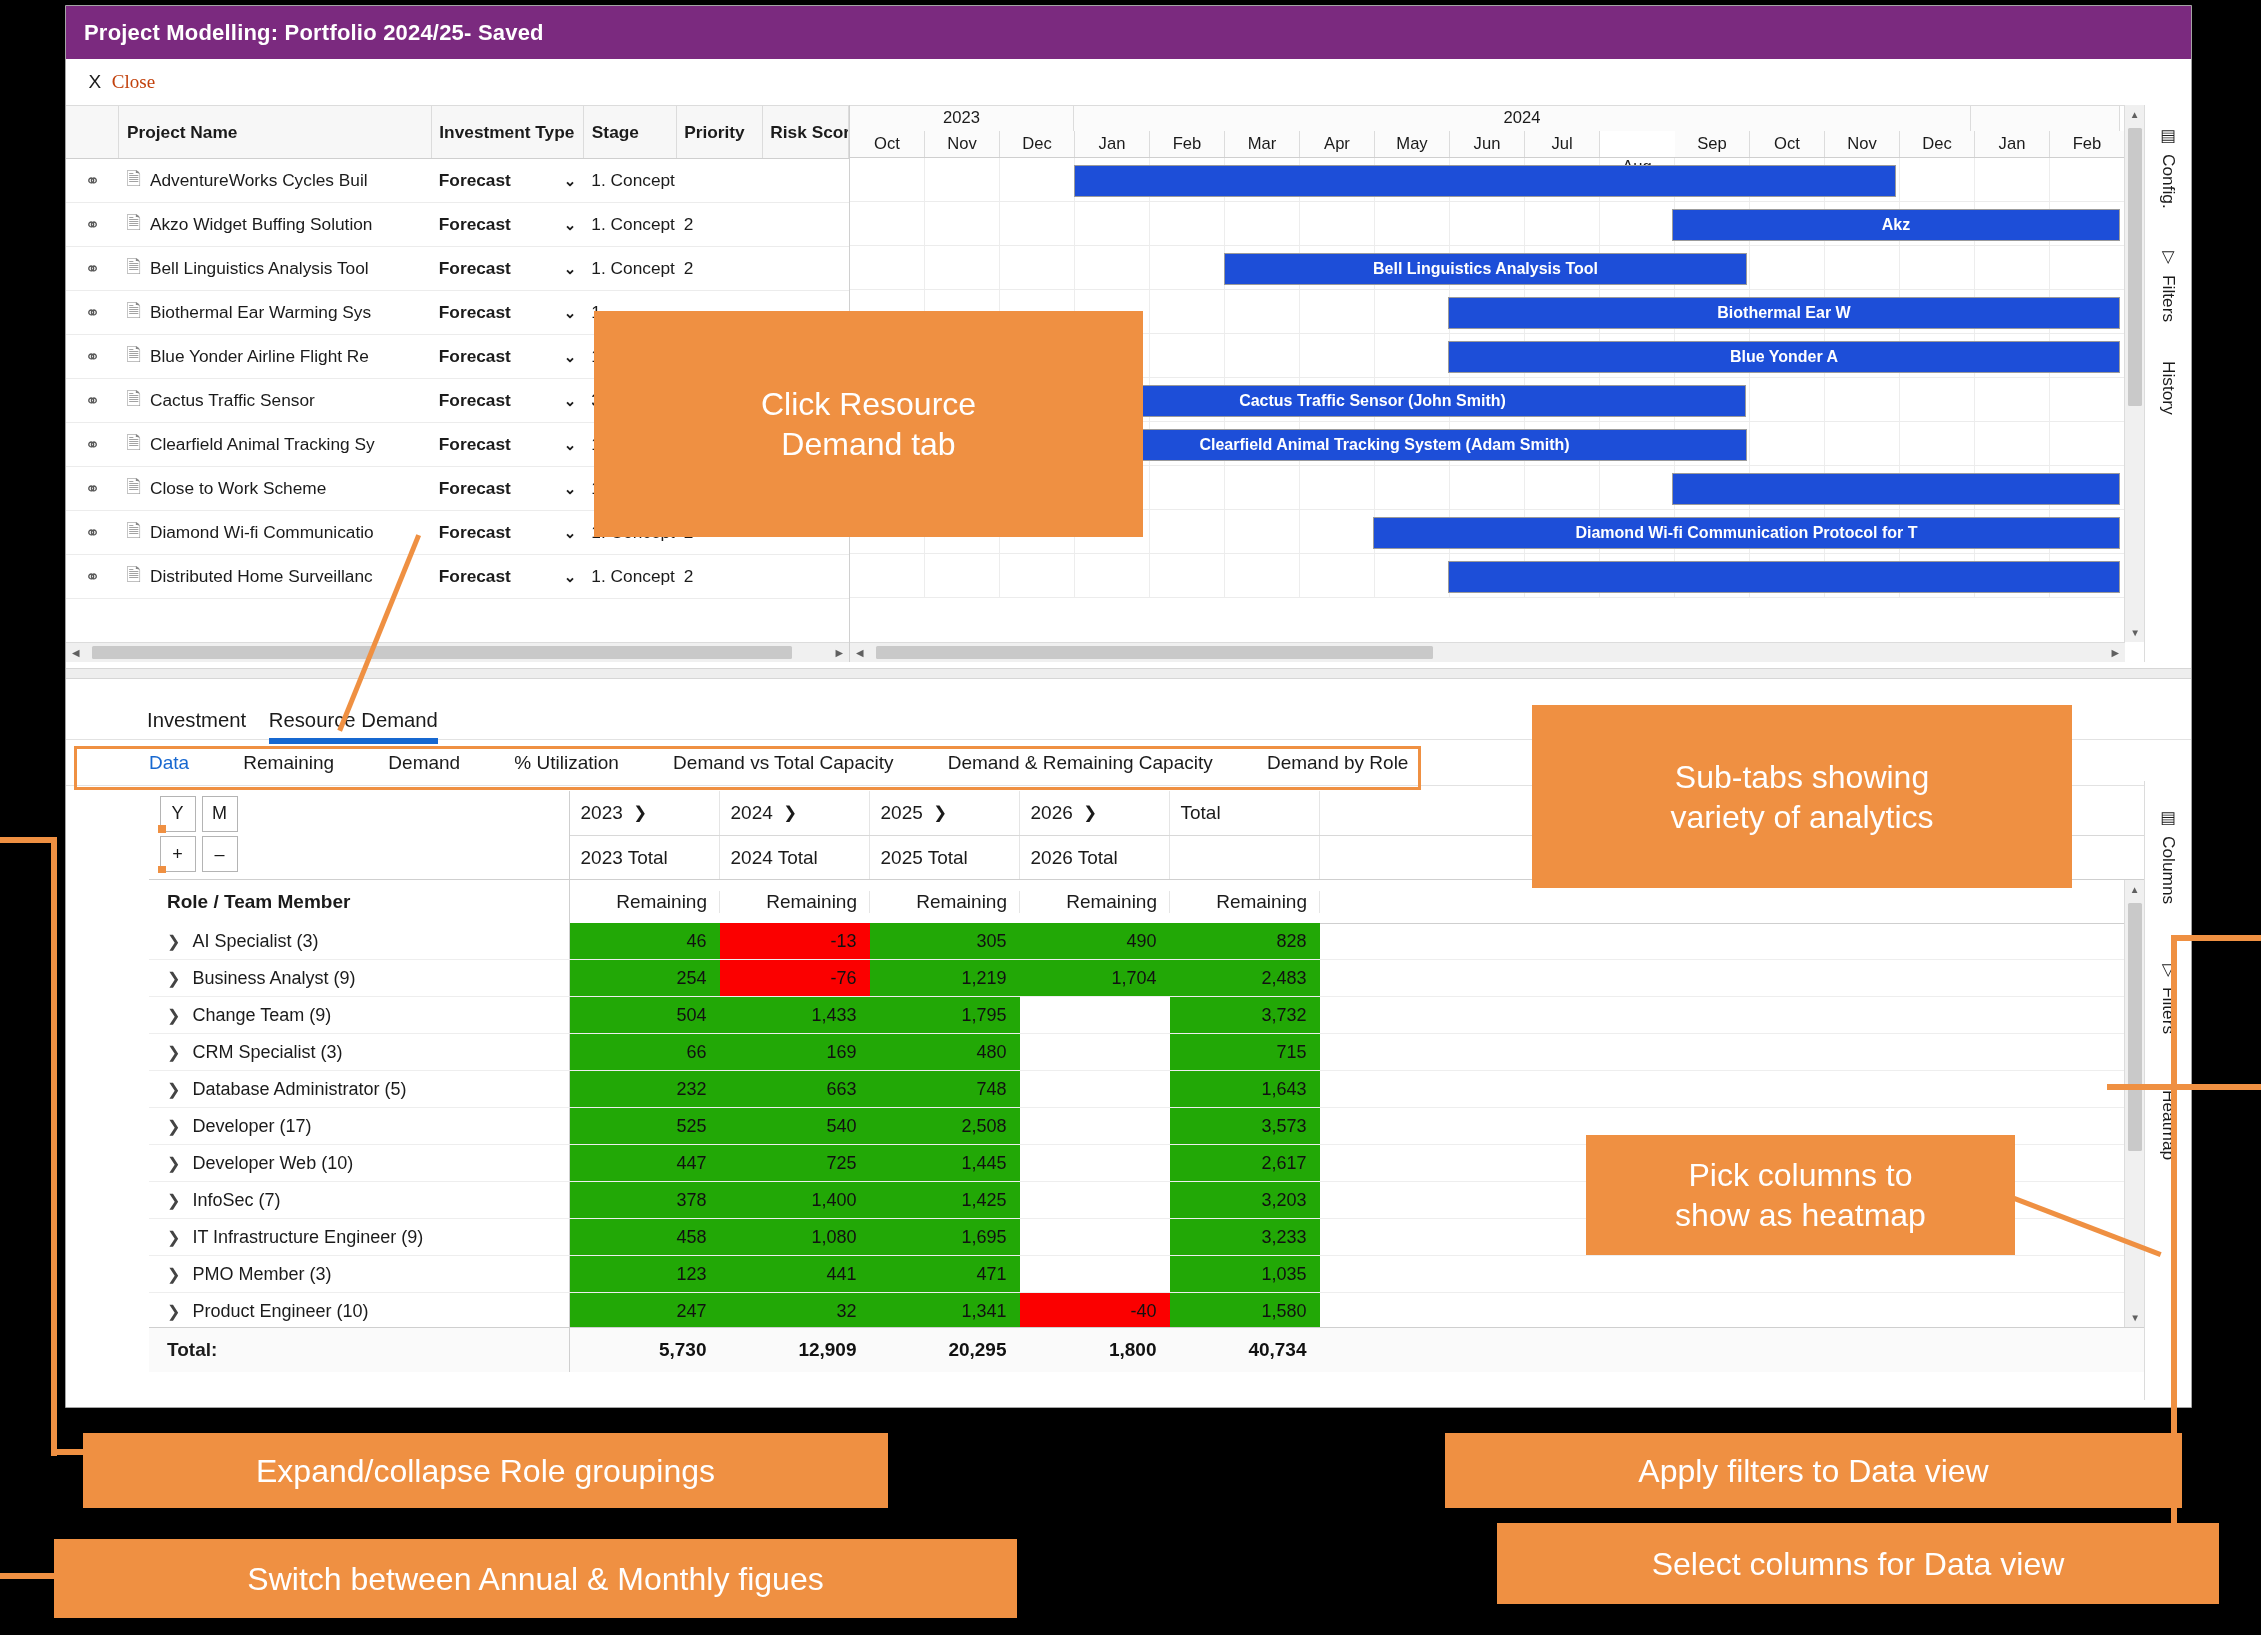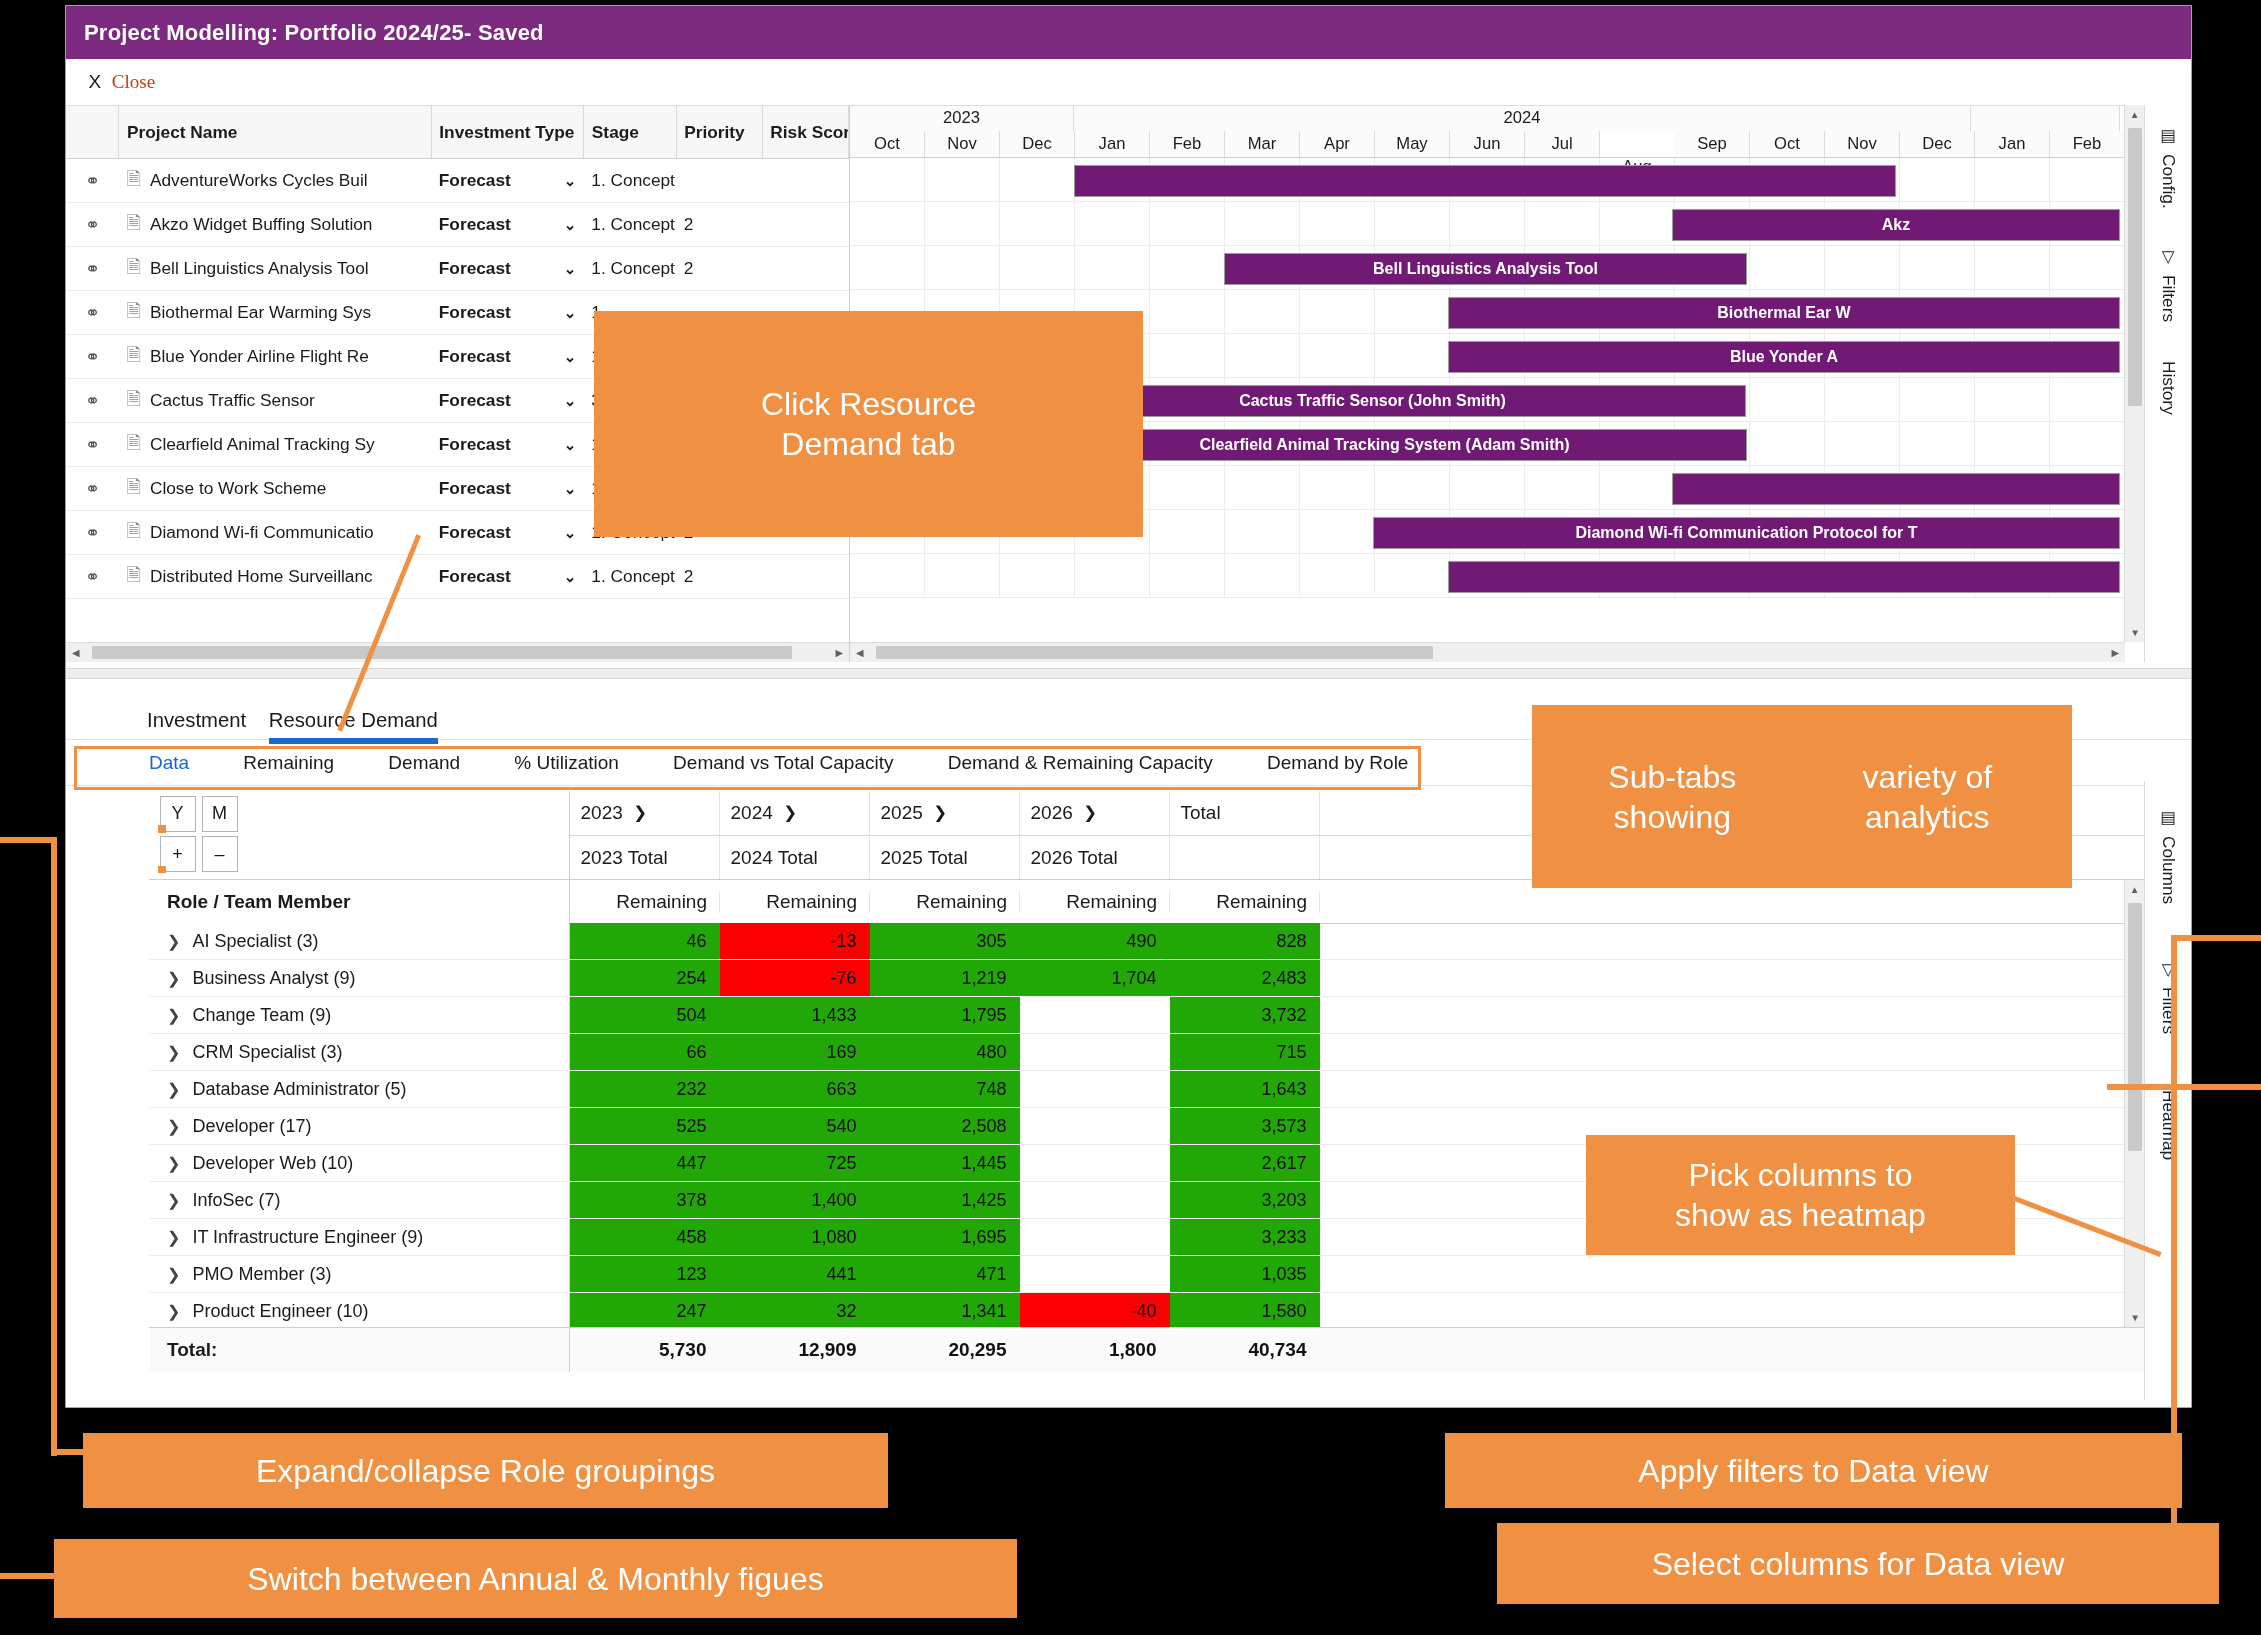--- a/index.html
+++ b/index.html
@@ -99,21 +99,21 @@
     font-size:16.6px; color:#1b1b1b;
     display:flex; align-items:center; justify-content:center;
     background:#fbfbfb;
   }
   .gantt-body { position:absolute; left:0; right:0; top:53px; bottom:19.6px; overflow:hidden; }
   .gantt-row { height:44px; border-bottom:0.8px solid #ececec; position:relative; }
   .gantt-gridlines { position:absolute; inset:0; display:flex; }
   .gl { border-right:0.8px solid #ededed; }
   .bar {
     position:absolute; top:6.8px; height:32px;
-    background:#701a75; border:0.8px solid #9b9b9b;
+    background:#1d4ed8; border:0.8px solid #9b9b9b;
     color:#fff; font-size:16px; font-weight:bold;
     display:flex; align-items:center; justify-content:center;
     white-space:nowrap; overflow:hidden;
   }
 
   
   .vtabs {
     position:absolute; right:0; top:0; bottom:0; width:47px;
     background:#fff; border-left:0.8px solid #dcdcdc;
     display:flex; flex-direction:column; align-items:center;
@@ -994,21 +994,21 @@
 
 <div class="leader" style="left:421px; top:536px; width:211px; height:4.5px; transform: rotate(112deg);"></div>
 
 <div class="callout" style="left:594px; top:311px; width:549px; height:226px; flex-direction:column;">
   <div>Click Resource</div>
   <div>Demand tab</div>
 </div>
 
 <div class="obox" style="left:74px; top:746px; width:1347px; height:44px;"></div>
 
-<div class="callout" style="left:1532px; top:705px; width:540px; height:183px; flex-direction:row;">
+<div class="callout" style="left:1532px; top:705px; width:540px; height:183px; flex-direction:column;">
   <div>Sub-tabs showing</div>
   <div>variety of analytics</div>
 </div>
 
 <div class="callout" style="left:1586px; top:1135px; width:429px; height:120px; flex-direction:column;">
   <div>Pick columns to</div>
   <div>show as heatmap</div>
 </div>
 <div class="leader" style="left:2015px; top:1196px; width:157px; height:4.5px; transform: rotate(21deg);"></div>
 

